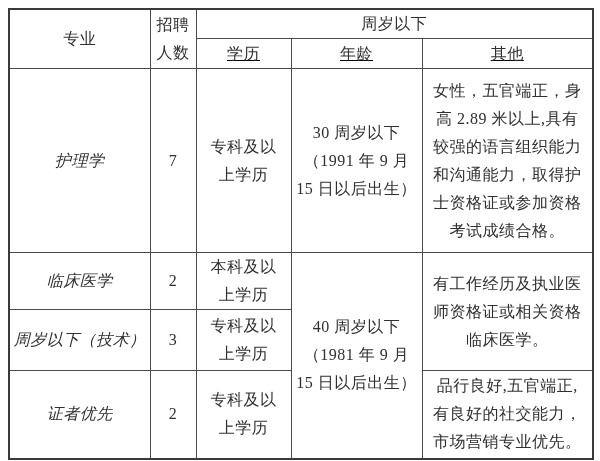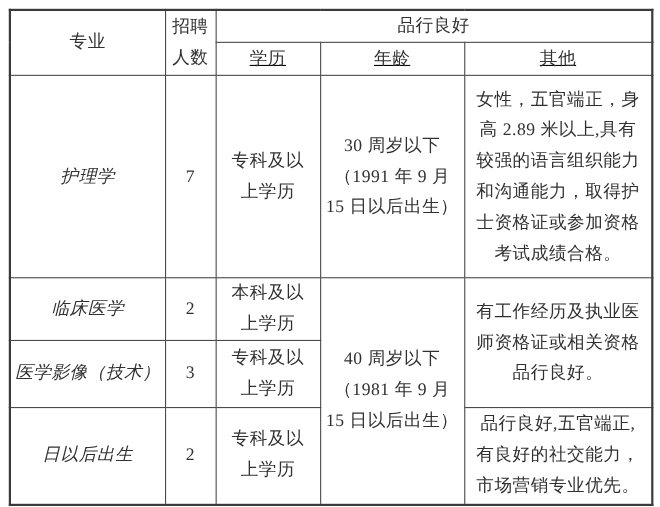--- a/index.html
+++ b/index.html
@@ -64,21 +64,21 @@
       <col style="width:46px">
       <col style="width:95px">
       <col style="width:131px">
       <col style="width:171px">
     </colgroup>
     <tbody>
       <tr class="h1">
         <td rowspan="2" class="hdr">专业</td>
         <td rowspan="2" class="hdr">招聘
 人数</td>
-        <td colspan="3" class="hdr">品行良好</td>
+        <td colspan="3" class="hdr">周岁以下</td>
       </tr>
       <tr class="h2">
         <td class="hdr">学历</td>
         <td class="hdr">年龄</td>
         <td class="hdr">其他</td>
       </tr>
       <tr class="r1">
         <td class="major-cell">护理学</td>
         <td>7</td>
         <td>专科及以
@@ -96,30 +96,30 @@
       <tr class="r2">
         <td class="major-cell">临床医学</td>
         <td>2</td>
         <td>本科及以
 上学历</td>
         <td rowspan="3">40 周岁以下
 （1981 年 9 月
 15 日以后出生）</td>
         <td rowspan="2">有工作经历及执业医
 师资格证或相关资格
-品行良好。</td>
+临床医学。</td>
       </tr>
       <tr class="r3">
-        <td class="major-cell">医学影像（技术）</td>
+        <td class="major-cell">周岁以下（技术）</td>
         <td>3</td>
         <td>专科及以
 上学历</td>
       </tr>
       <tr class="r4">
-        <td class="major-cell">日以后出生</td>
+        <td class="major-cell">证者优先</td>
         <td>2</td>
         <td>专科及以
 上学历</td>
         <td>品行良好,五官端正,
 有良好的社交能力，
 市场营销专业优先。</td>
       </tr>
     </tbody>
   </table>
 </div>

